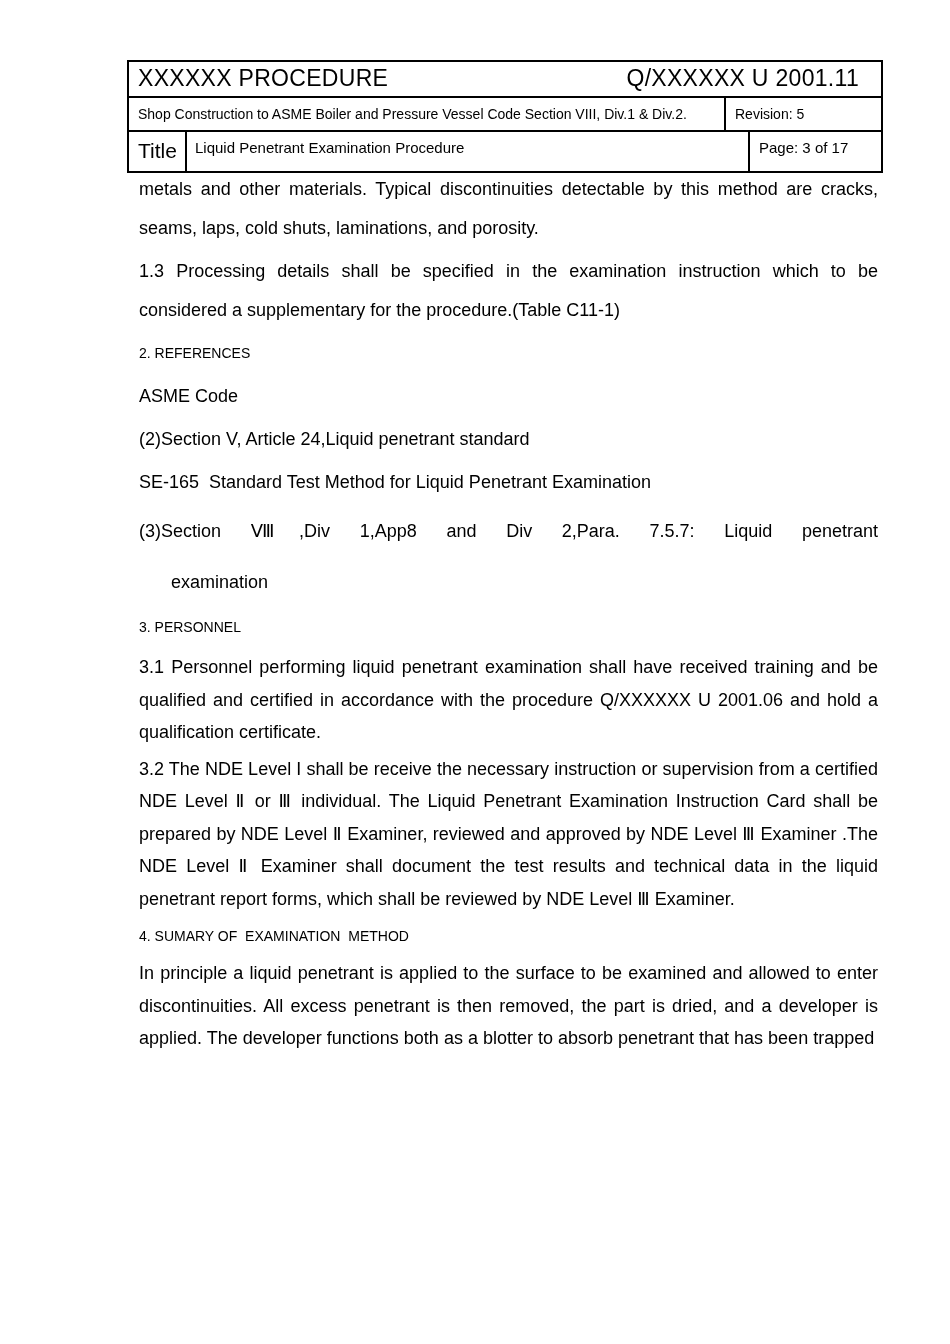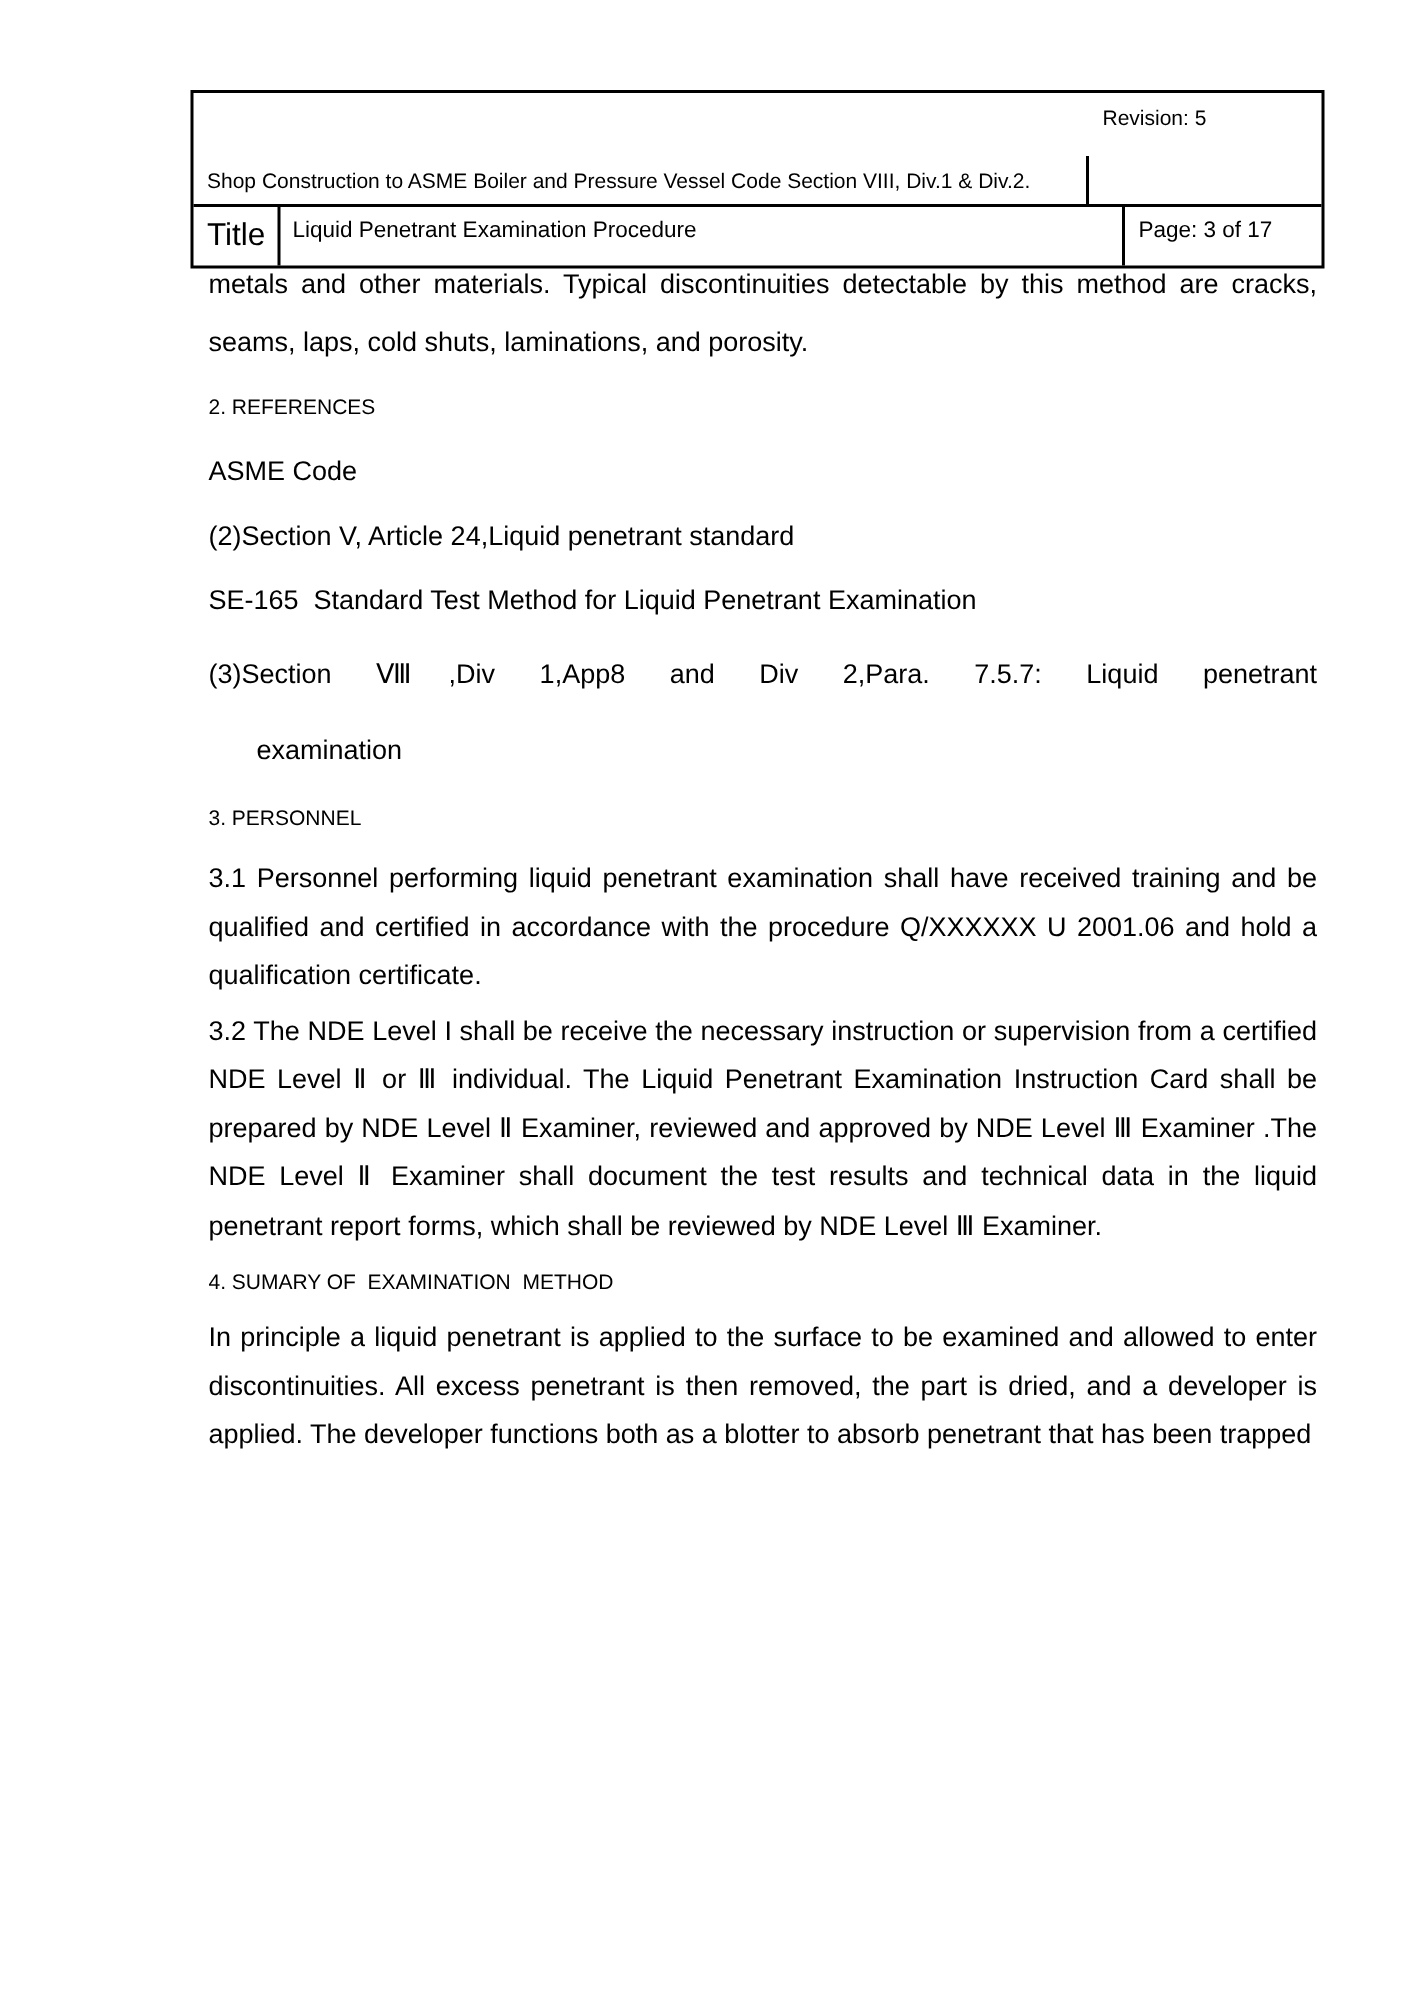--- a/index.html
+++ b/index.html
@@ -38,21 +38,20 @@
       letter-spacing: 0.3px;
     }
     .ht-cell { box-sizing: border-box; display: block; }
     .ht-scope {
       flex: 1;
       font-size: 14px;
       padding: 8px 8px 8px 9px;
       border-right: 2px solid #000;
       white-space: nowrap;
       overflow: hidden;
-      margin-top: 42px;
     }
     .ht-rev   { width: 155px; font-size: 14px; padding: 8px 8px 8px 9px; }
     .ht-title-label {
       width: 58px;
       font-size: 21px;
       padding: 7px 8px 8px 9px;
       border-right: 2px solid #000;
     }
     .ht-doc-title {
       flex: 1;
@@ -98,35 +97,40 @@
       padding-left: 32px;
     }
     .mt-para { margin-top: 42px; }
   </style>
 </head>
 <body>
 
 <div class="page">
 
   <div class="header-table">
+    <div class="ht-row ht-top">
+      <span>XXXXXX PROCEDURE</span>
+      <span>Q/XXXXXX U 2001.11</span>
+    </div>
     <div class="ht-row">
       <div class="ht-cell ht-scope">Shop Construction to ASME Boiler and Pressure Vessel Code Section VIII, Div.1  &amp;  Div.2.</div>
       <div class="ht-cell ht-rev">Revision: 5</div>
     </div>
     <div class="ht-row">
       <div class="ht-cell ht-title-label">Title</div>
       <div class="ht-cell ht-doc-title">Liquid Penetrant Examination Procedure</div>
       <div class="ht-cell ht-page">Page: 3 of 17</div>
     </div>
   </div>
 
   <div class="body-text">
 
     <p class="just lh-wide">metals and other materials. Typical discontinuities detectable by this method are cracks, seams, laps, cold shuts, laminations, and porosity.</p>
 
+    <p class="just lh-wide">1.3 Processing details shall be specified in the examination instruction which to be considered a supplementary for the procedure.(Table C11-1)</p>
 
     <p class="heading mt-sec2">2. REFERENCES</p>
 
     <p class="lh-wide pre">ASME Code</p>
 
 
     <p class="lh-wide pre">(2)Section V, Article 24,Liquid penetrant standard</p>
 
     <p class="lh-wide pre">SE-165  Standard Test Method for Liquid Penetrant Examination</p>
 

